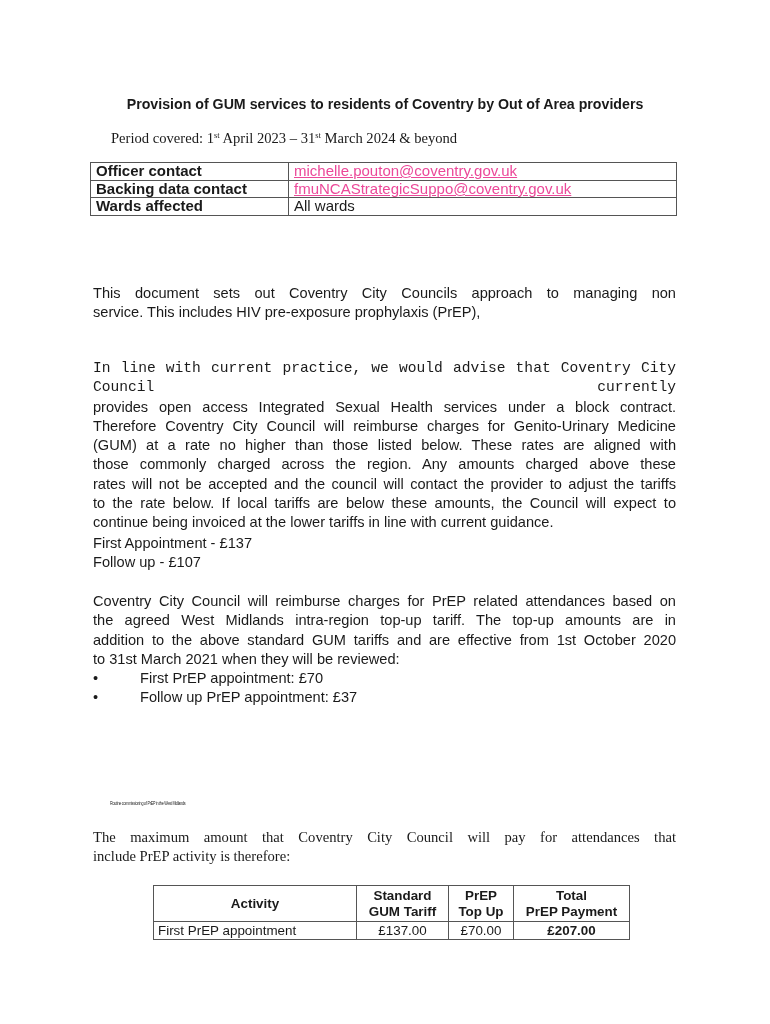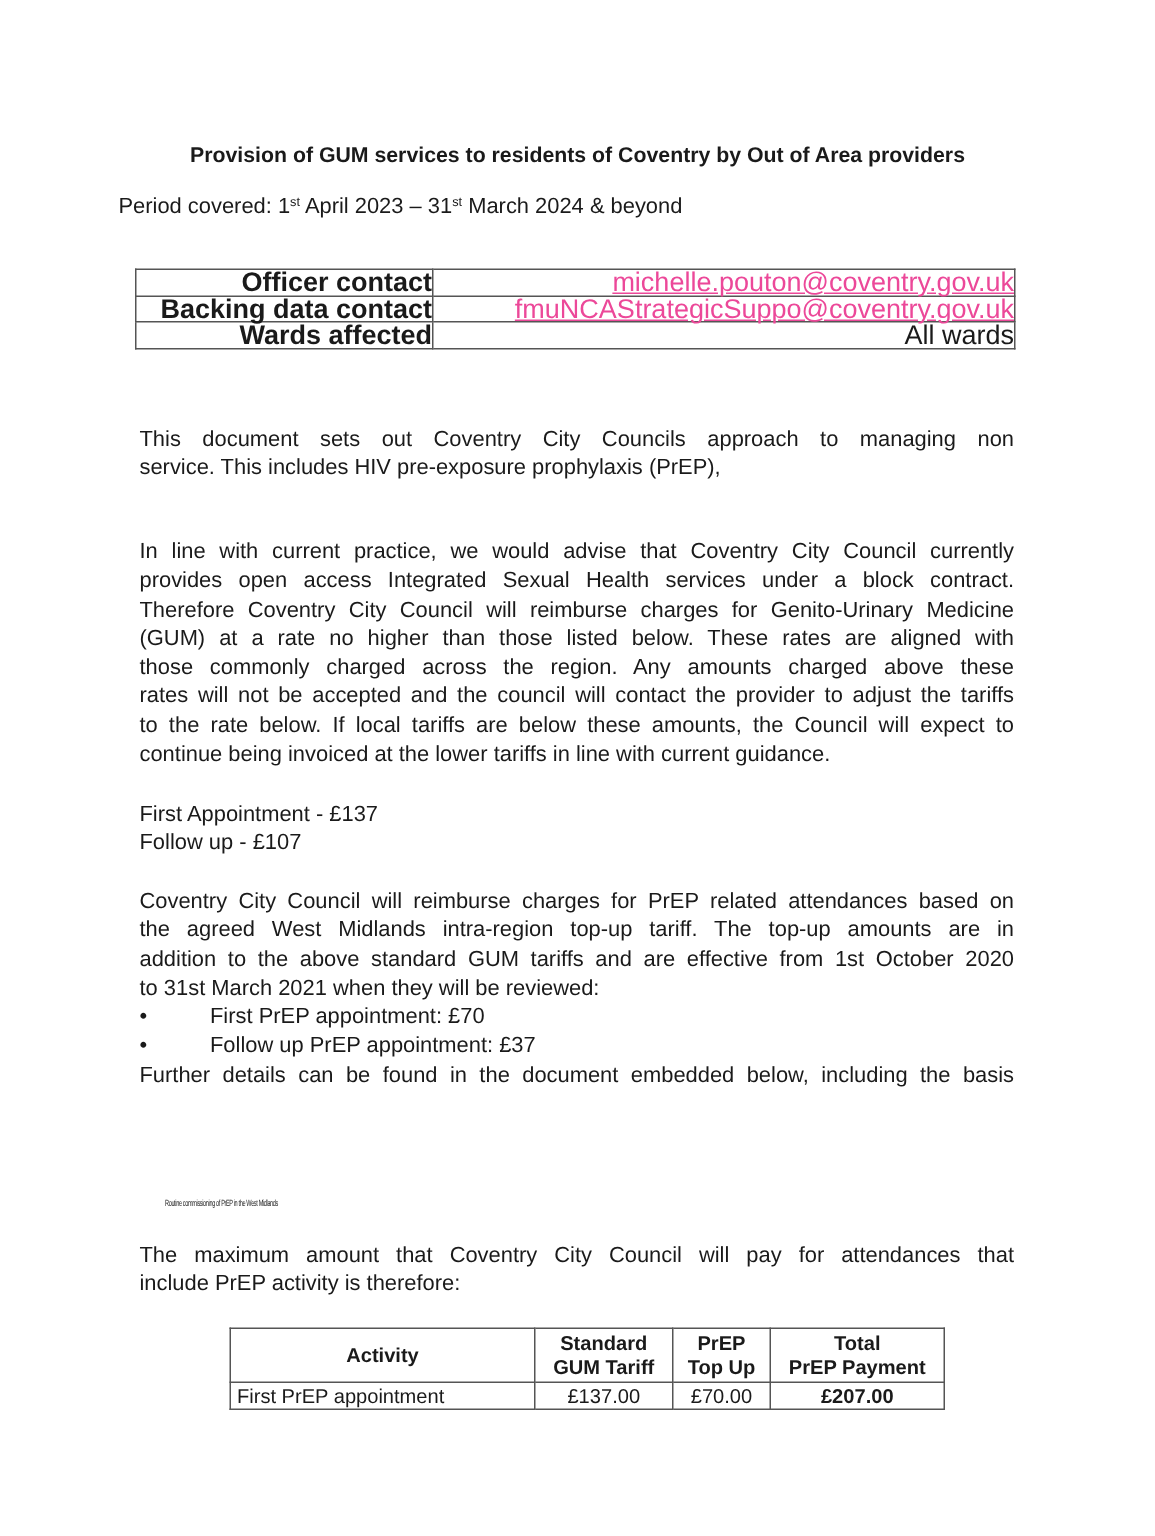--- a/index.html
+++ b/index.html
@@ -26,38 +26,38 @@
       left: 0;
       width: 770px;
       top: 96px;
       text-align: center;
       font-weight: bold;
       font-size: 14.2px;
       letter-spacing: 0px;
     }
     .period {
       position: absolute;
-      left: 79px;
+      left: 111px;
       top: 130px;
       font-size: 14.6px;
+      font-family: Liberation Serif, serif;
     }
     .period sup {
       font-size: 8.5px;
       vertical-align: 5px;
       line-height: 0;
     }
     table.contacts {
       position: absolute;
       left: 90px;
-      top: 179px;
+      top: 162px;
       width: 587px;
       border-collapse: collapse;
-      font-size: 18px;
+      font-size: 15px;
       line-height: 16px;
-      text-align: right;
     }
     table.contacts td {
       border: 1.2px solid #555;
       padding: 0 0 0 5px;
       vertical-align: top;
     }
     table.contacts td.k {
       width: 192px;
       font-weight: bold;
     }
@@ -151,21 +151,21 @@
     </tr>
   </tbody>
     </table>
 
   <div class="para" style="top:284px;">
     <span class="line" style="text-align-last:justify;">This document sets out Coventry City Councils approach to managing non</span>
     <span class="line">service.  This includes HIV pre-exposure prophylaxis (PrEP),</span>
   </div>
 
   <div class="para" style="top:359px;">
-    <span class="line" style="text-align-last:justify;">In line with current practice, we would advise that Coventry City Council currently</span>
+    <span class="line" style="text-align-last:justify;font-family:Liberation Mono, monospace;">In line with current practice, we would advise that Coventry City Council currently</span>
     <span class="line" style="text-align-last:justify;">provides open access Integrated Sexual Health services under a block contract.</span>
     <span class="line" style="text-align-last:justify;">Therefore Coventry City Council will reimburse charges for Genito-Urinary Medicine</span>
     <span class="line" style="text-align-last:justify;">(GUM) at a rate no higher than those listed below.  These rates are aligned with</span>
     <span class="line" style="text-align-last:justify;">those commonly charged across the region.  Any amounts charged above these</span>
     <span class="line" style="text-align-last:justify;">rates will not be accepted and the council will contact the provider to adjust the tariffs</span>
     <span class="line" style="text-align-last:justify;">to the rate below.  If local tariffs are below these amounts, the Council will expect to</span>
     <span class="line">continue being invoiced at the lower tariffs in line with current guidance.</span>
   </div>
 
   <div class="para" style="top:534px;">
@@ -179,26 +179,25 @@
     <span class="line" style="text-align-last:justify;">addition to the above standard GUM tariffs and are effective from 1st October 2020</span>
     <span class="line">to 31st March 2021 when they will be reviewed:</span>
     <div class="bullet-row">
       <span class="dot">•</span>
       <span>First PrEP appointment: £70</span>
     </div>
     <div class="bullet-row">
       <span class="dot">•</span>
       <span>Follow up PrEP appointment: £37</span>
     </div>
-    <span class="line" style="text-align-last:justify;">Further details can be found in the document embedded below, including the basis</span>
   </div>
 
   <div class="embed-caption">Routine commissioning of PrEP in the West Midlands</div>
 
-  <div class="para" style="top:828px;">
+  <div class="para" style="top:828px;font-family:Liberation Serif, serif;">
     <span class="line" style="text-align-last:justify;">The maximum amount that Coventry City Council will pay for attendances that</span>
     <span class="line">include PrEP activity is therefore:</span>
   </div>
 
   <table class="prep">
     <thead>
       <tr>
         <th style="width:194px;"><span>Activity</span></th>
         <th style="width:83px;">
             <span class="line">Standard</span>

